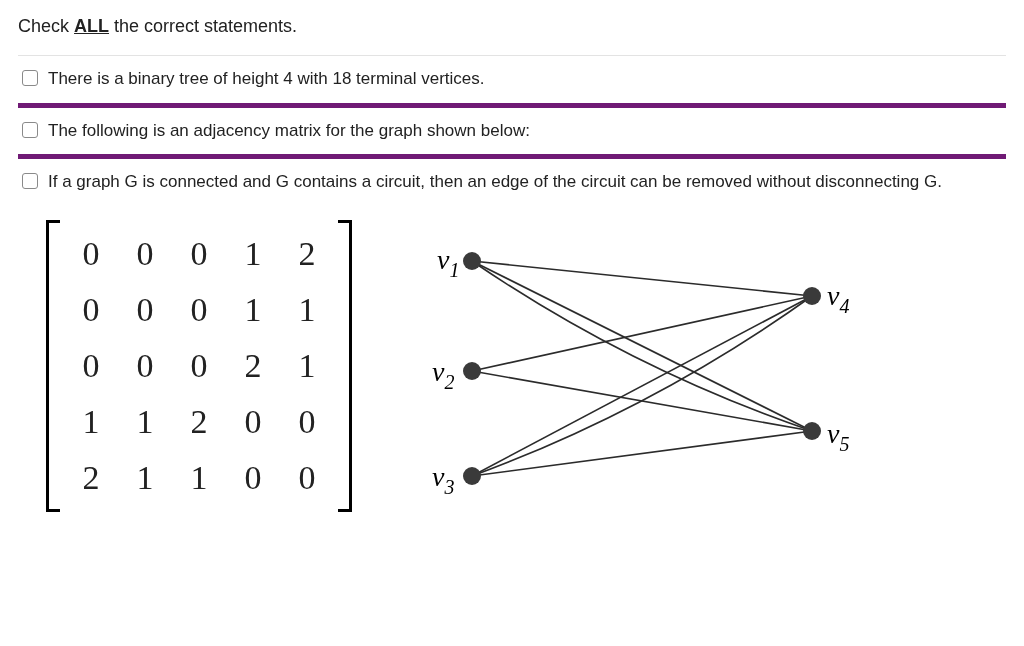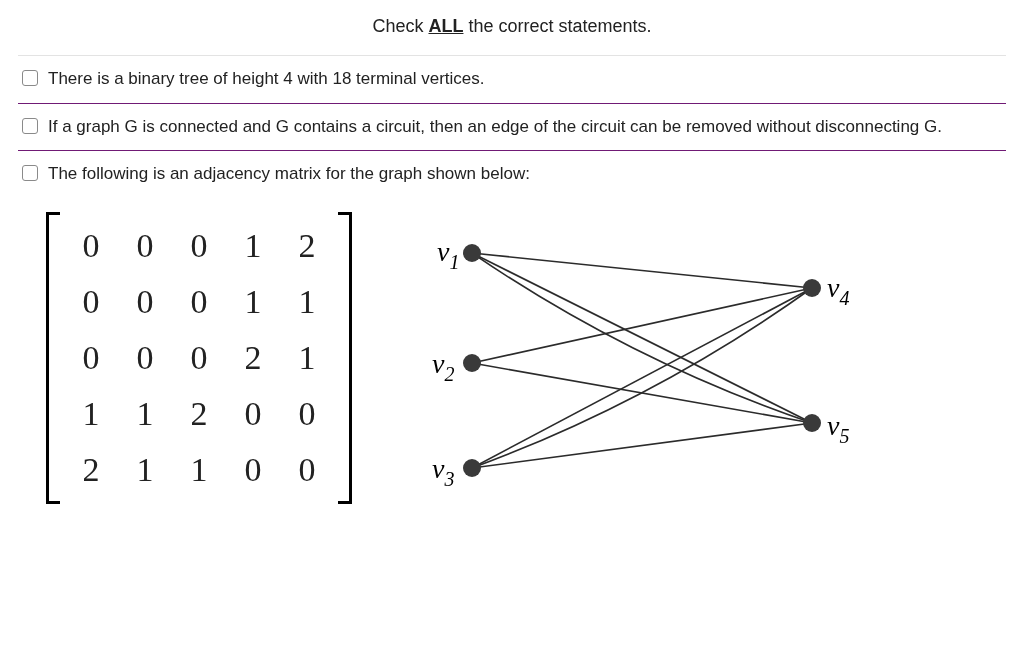--- a/index.html
+++ b/index.html
@@ -8,35 +8,34 @@
     padding: 16px 18px;
     font-family: "Segoe UI", "Helvetica Neue", Arial, sans-serif;
     font-size: 17px;
     color: #222;
     background: #fff;
     width: 1024px;
   }
   .prompt {
     margin: 0 0 18px 0;
     font-size: 18px;
-    text-align: center;
   }
   .prompt .kw {
     font-weight: 700;
     text-decoration: underline;
   }
   .options {
     border-top: 1px solid #e3e3e3;
   }
   .option-row {
     display: flex;
     align-items: flex-start;
     gap: 10px;
     padding: 11px 4px 11px 4px;
-    border-bottom: 1px solid #701a75;
+    border-bottom: 5px solid #701a75;
   }
   .option-row:last-child { border-bottom: none; }
   .checkbox {
     width: 16px;
     height: 16px;
     border: 1.5px solid #8a8a8a;
     border-radius: 3px;
     background: #fff;
     flex: 0 0 auto;
     margin-top: 3px;
@@ -100,25 +99,25 @@
   <span>Check </span><span class="kw">ALL</span><span> the correct statements.</span>
 </p>
 
 <div class="options">
   <div class="option-row">
     <div class="checkbox"></div>
     <div class="option-text">There is a binary tree of height 4 with 18 terminal vertices.</div>
   </div>
   <div class="option-row">
     <div class="checkbox"></div>
-    <div class="option-text">If a graph G is connected and G contains a circuit, then an edge of the circuit can be removed without disconnecting G.</div>
+    <div class="option-text">The following is an adjacency matrix for the graph shown below:</div>
   </div>
   <div class="option-row">
     <div class="checkbox"></div>
-    <div class="option-text">The following is an adjacency matrix for the graph shown below:</div>
+    <div class="option-text">If a graph G is connected and G contains a circuit, then an edge of the circuit can be removed without disconnecting G.</div>
   </div>
 </div>
 
 <div class="figure-block">
   <div class="matrix">
     <div class="bracket-l"></div>
     <div class="matrix-grid" id="matrix-grid">
         <div class="matrix-cell">0</div>
         <div class="matrix-cell">0</div>
         <div class="matrix-cell">0</div>

